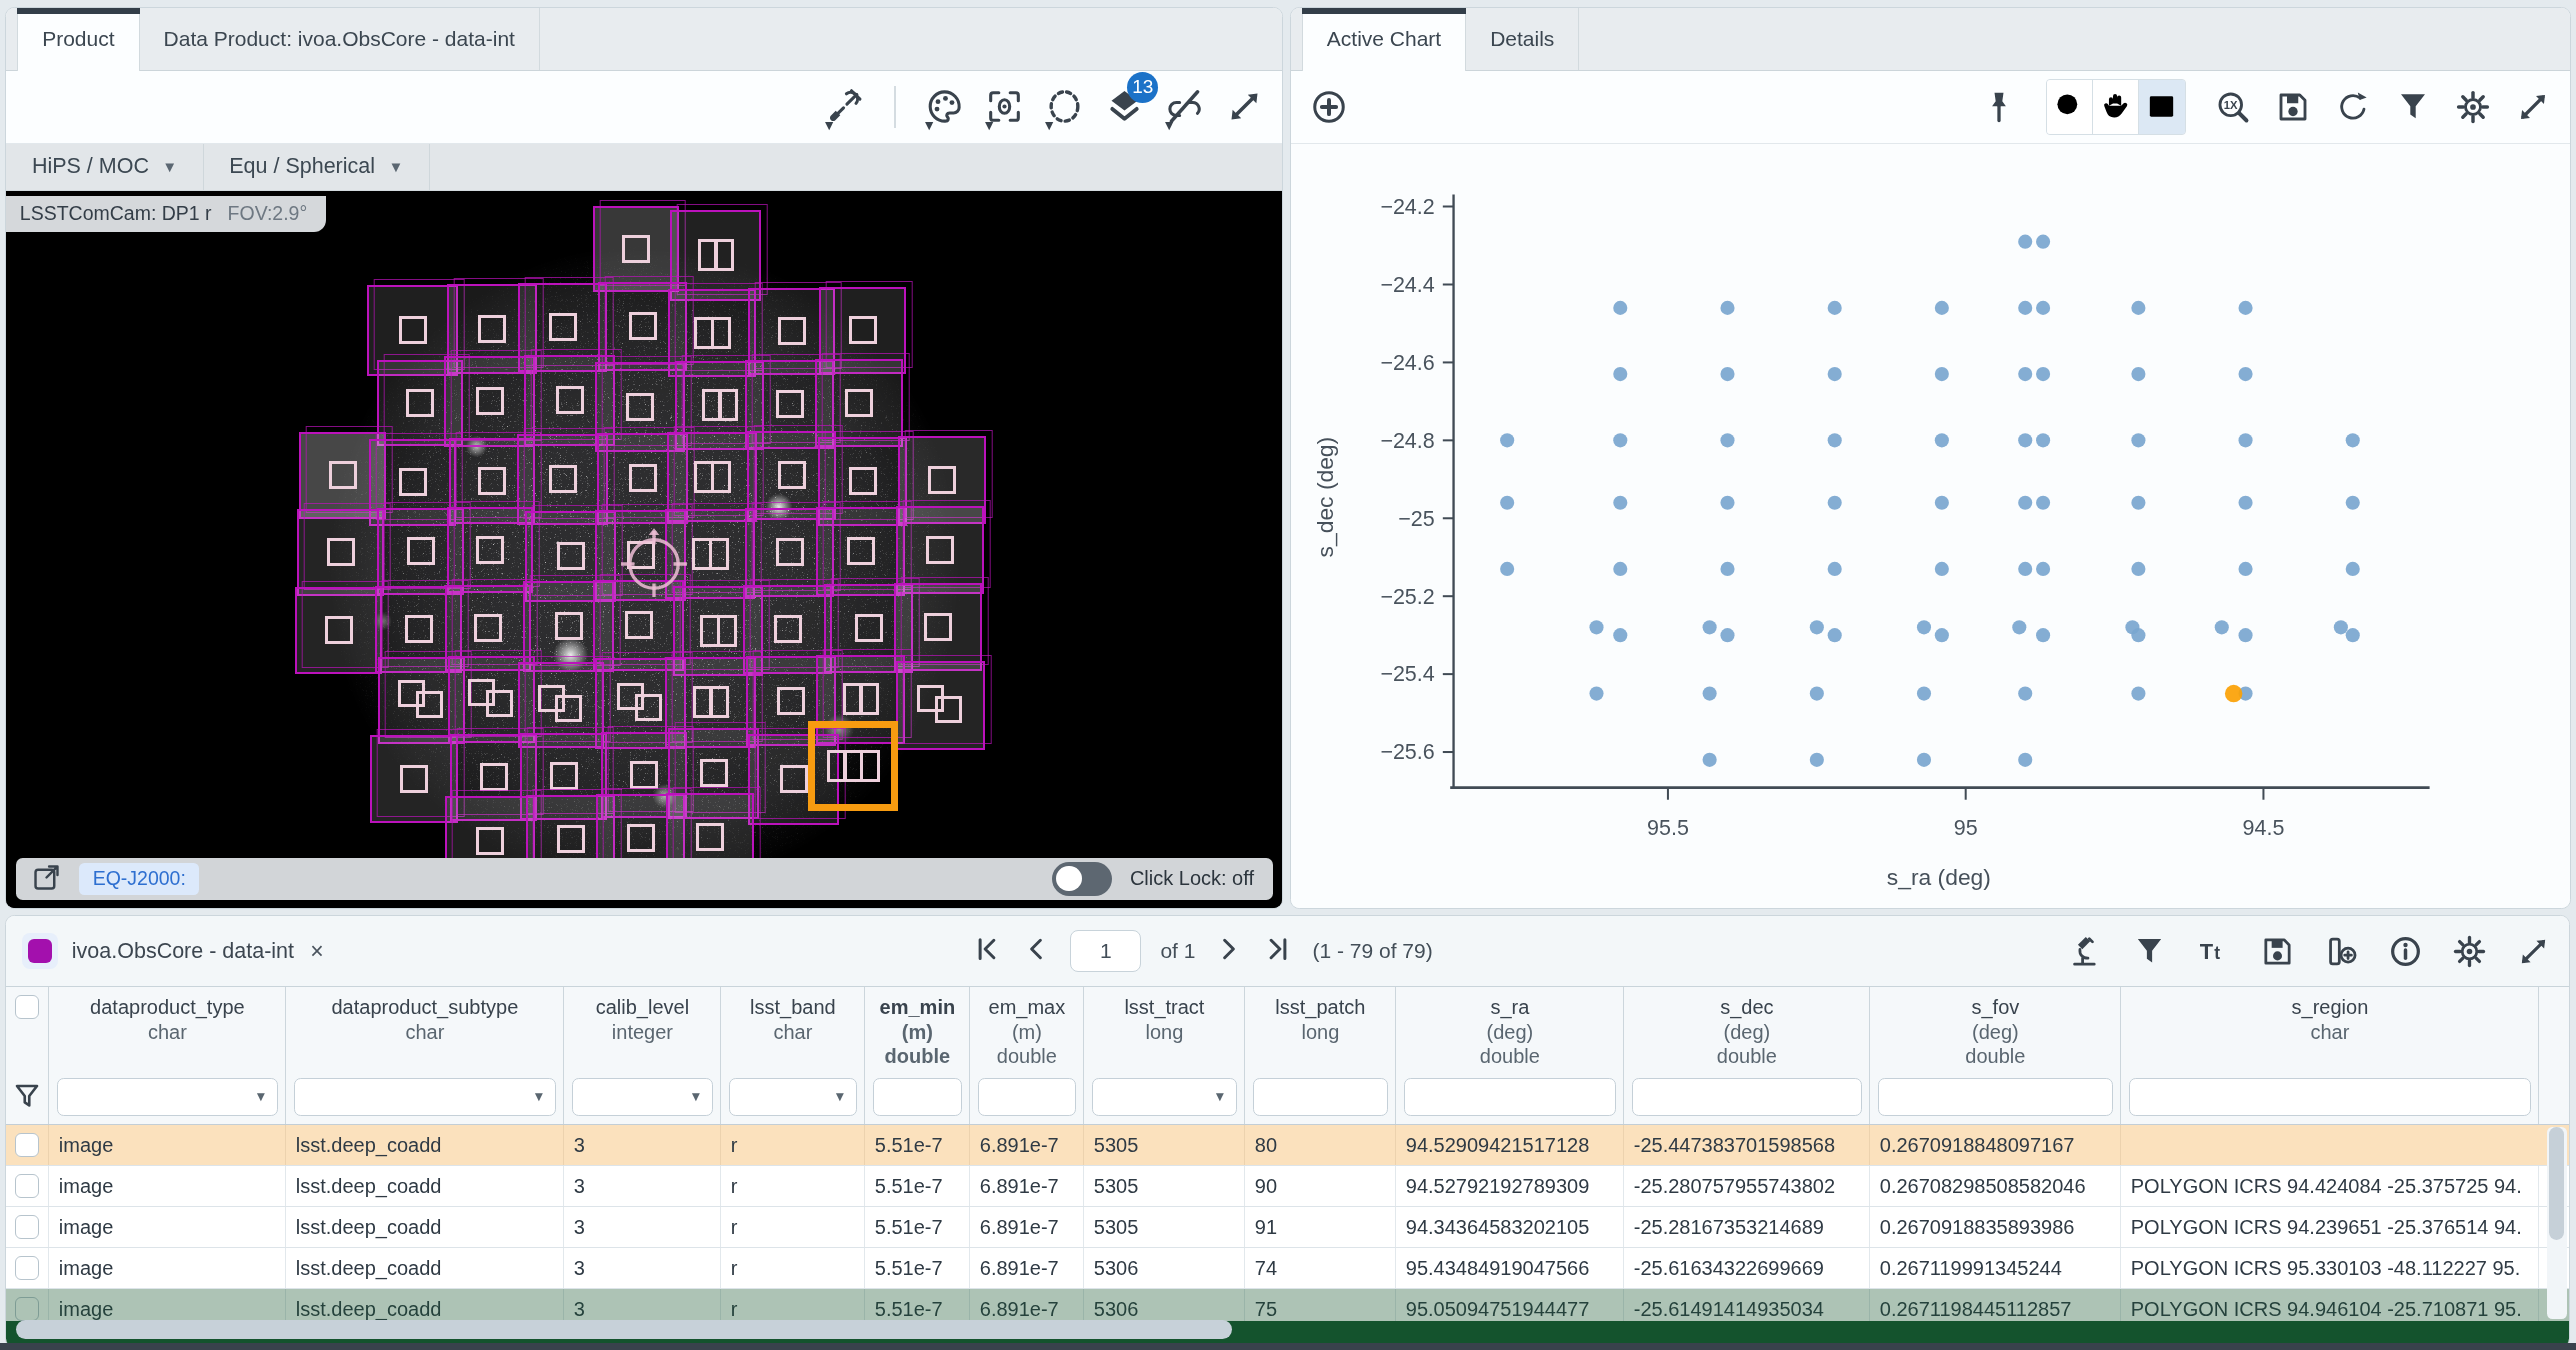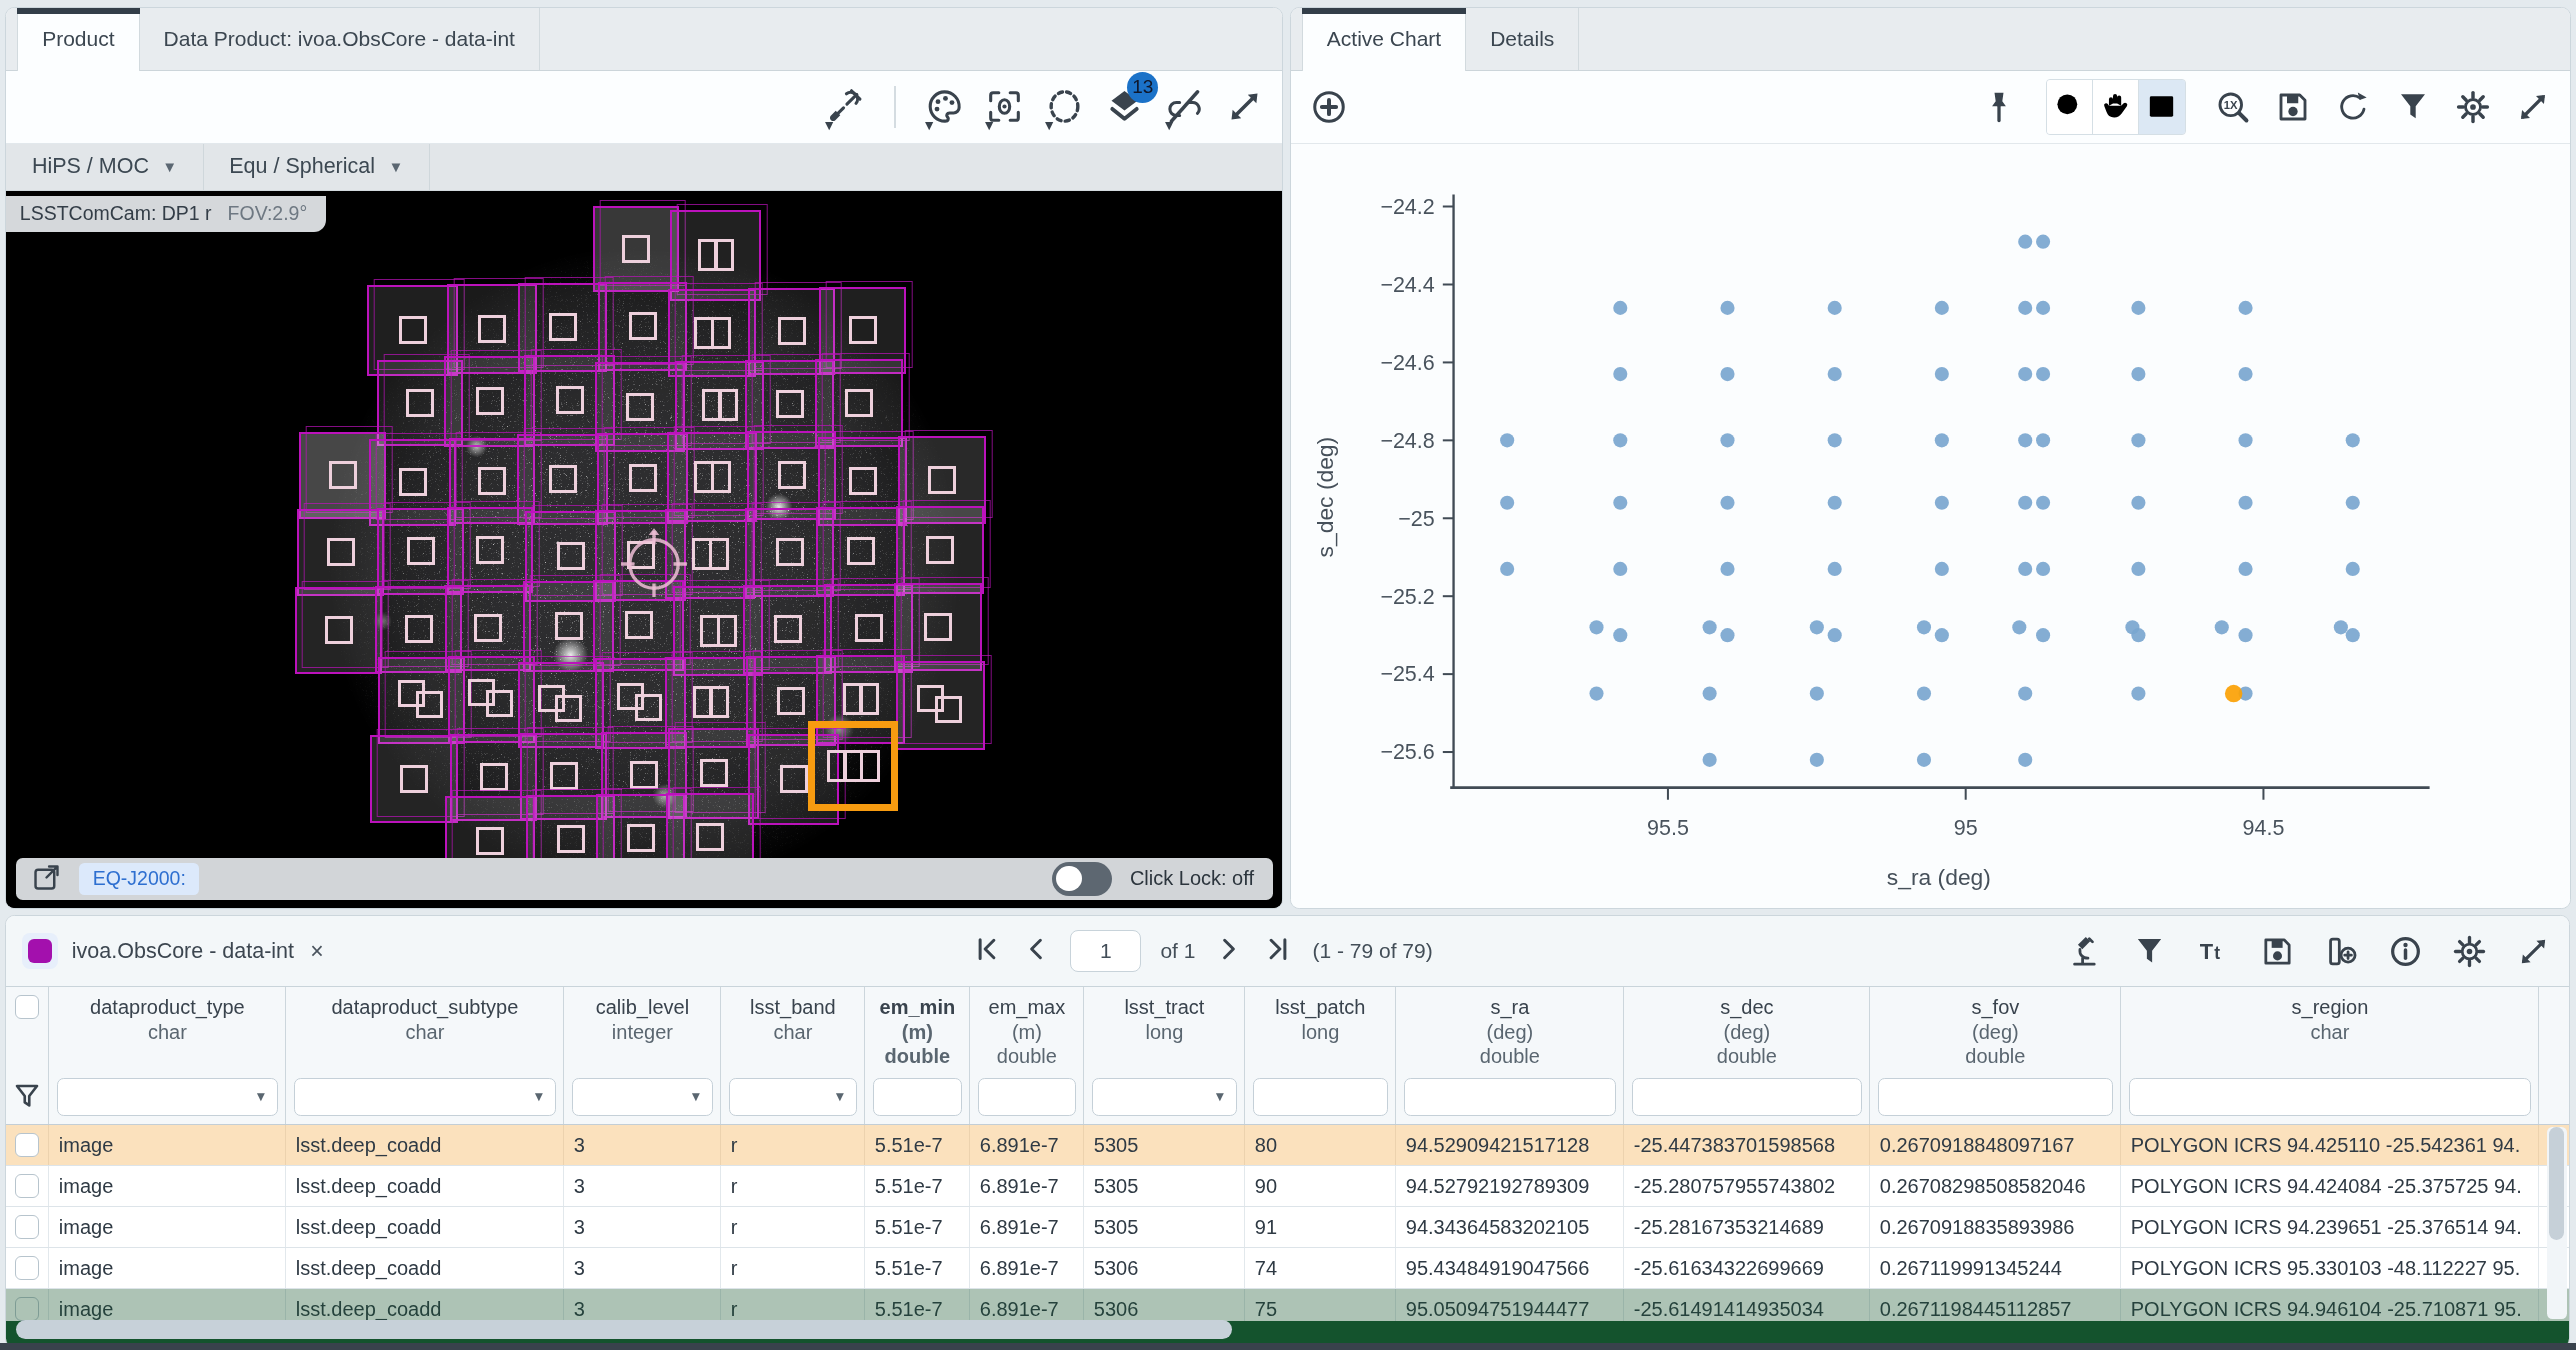--- a/index.html
+++ b/index.html
@@ -13,21 +13,21 @@
   .tabstrip{height:63px;background:#e8ecef;border-bottom:1.3px solid #ccd5da;display:flex;align-items:stretch;padding-left:10.8px;position:relative}
   .tab{position:relative;display:flex;align-items:center;padding:0 24px;font-size:21px;color:#3b4650;border-right:1.3px solid #d2dade;cursor:default;white-space:nowrap}
   .tab.active{background:#fcfeff;border-left:1.3px solid #d2dade;margin-bottom:-1.3px}
   .tab.active::before{content:'';position:absolute;top:0;left:-1.3px;right:-1.3px;height:6px;background:#333e49}
   
   .toolrow{height:73px;background:#fcfeff;display:flex;align-items:center;padding:0 17.5px;border-bottom:1.3px solid #e2e8ec}
   .toolrow .spacer{flex:1}
   .icon-btn{position:relative;width:40px;height:51px;display:flex;align-items:center;justify-content:center;flex:none}
   .icon-btn svg{width:36px;height:36px}
   .icon-btn .caret{position:absolute;left:-2.7px;bottom:0;font-size:14px;color:#39434d;line-height:1}
-  .badge{position:absolute;top:-9.4px;right:-13.4px;min-width:31px;height:31px;border-radius:15.5px;background:#1b72c8;color:#0f172a;font-size:19px;display:flex;align-items:center;justify-content:center;padding:0 4px;z-index:2}
+  .badge{position:absolute;top:-9.4px;right:-13.4px;min-width:31px;height:31px;border-radius:15.5px;background:#1b72c8;color:#ffffff;font-size:19px;display:flex;align-items:center;justify-content:center;padding:0 4px;z-index:2}
   .vdiv{width:1.3px;height:42px;background:#d4dce1;margin:0 9.4px;flex:none}
   .icon svg,.icon-btn svg{stroke:#39434d;fill:none;stroke-width:1.9;stroke-linecap:round;stroke-linejoin:round}
   .icon-btn svg .f,.icon svg .f{fill:#39434d;stroke:none}
   .icon-btn svg text,.icon svg text{fill:#39434d;stroke:none;font-family:"Liberation Sans",sans-serif;font-weight:bold}
   .btn-group{display:flex;background:#e9eff4;border:1.3px solid #d5dfe5;border-radius:4px;overflow:hidden;margin:0 6.7px}
   .gbtn{width:46px;height:54px;display:flex;align-items:center;justify-content:center;background:#fff;border-right:1.3px solid #d5dfe5}
   .gbtn:last-child{border-right:none}
   .gbtn.active{background:#dce8f4}
   .gbtn svg{width:35px;height:35px}
   .tool-gap{display:flex;align-items:center;gap:20px}
@@ -848,21 +848,20 @@
           <div class="cell" style="width: 278px;">lsst.deep_coadd</div>
           <div class="cell" style="width: 157px;">3</div>
           <div class="cell" style="width: 144px;">r</div>
           <div class="cell" style="width: 105px;">5.51e-7</div>
           <div class="cell" style="width: 114px;">6.891e-7</div>
           <div class="cell" style="width: 161px;">5305</div>
           <div class="cell" style="width: 151px;">80</div>
           <div class="cell" style="width: 228px;">94.52909421517128</div>
           <div class="cell" style="width: 246px;">-25.447383701598568</div>
           <div class="cell" style="width: 251px;">0.2670918848097167</div>
-          <div class="cell" style="width: 418px;">POLYGON ICRS 94.425110 -25.542361 94.</div>
         </div>
         <div class="row">
           <div class="cbcell">
             <div class="checkbox"></div>
           </div>
           <div class="cell" style="width: 237px;">image</div>
           <div class="cell" style="width: 278px;">lsst.deep_coadd</div>
           <div class="cell" style="width: 157px;">3</div>
           <div class="cell" style="width: 144px;">r</div>
           <div class="cell" style="width: 105px;">5.51e-7</div>

